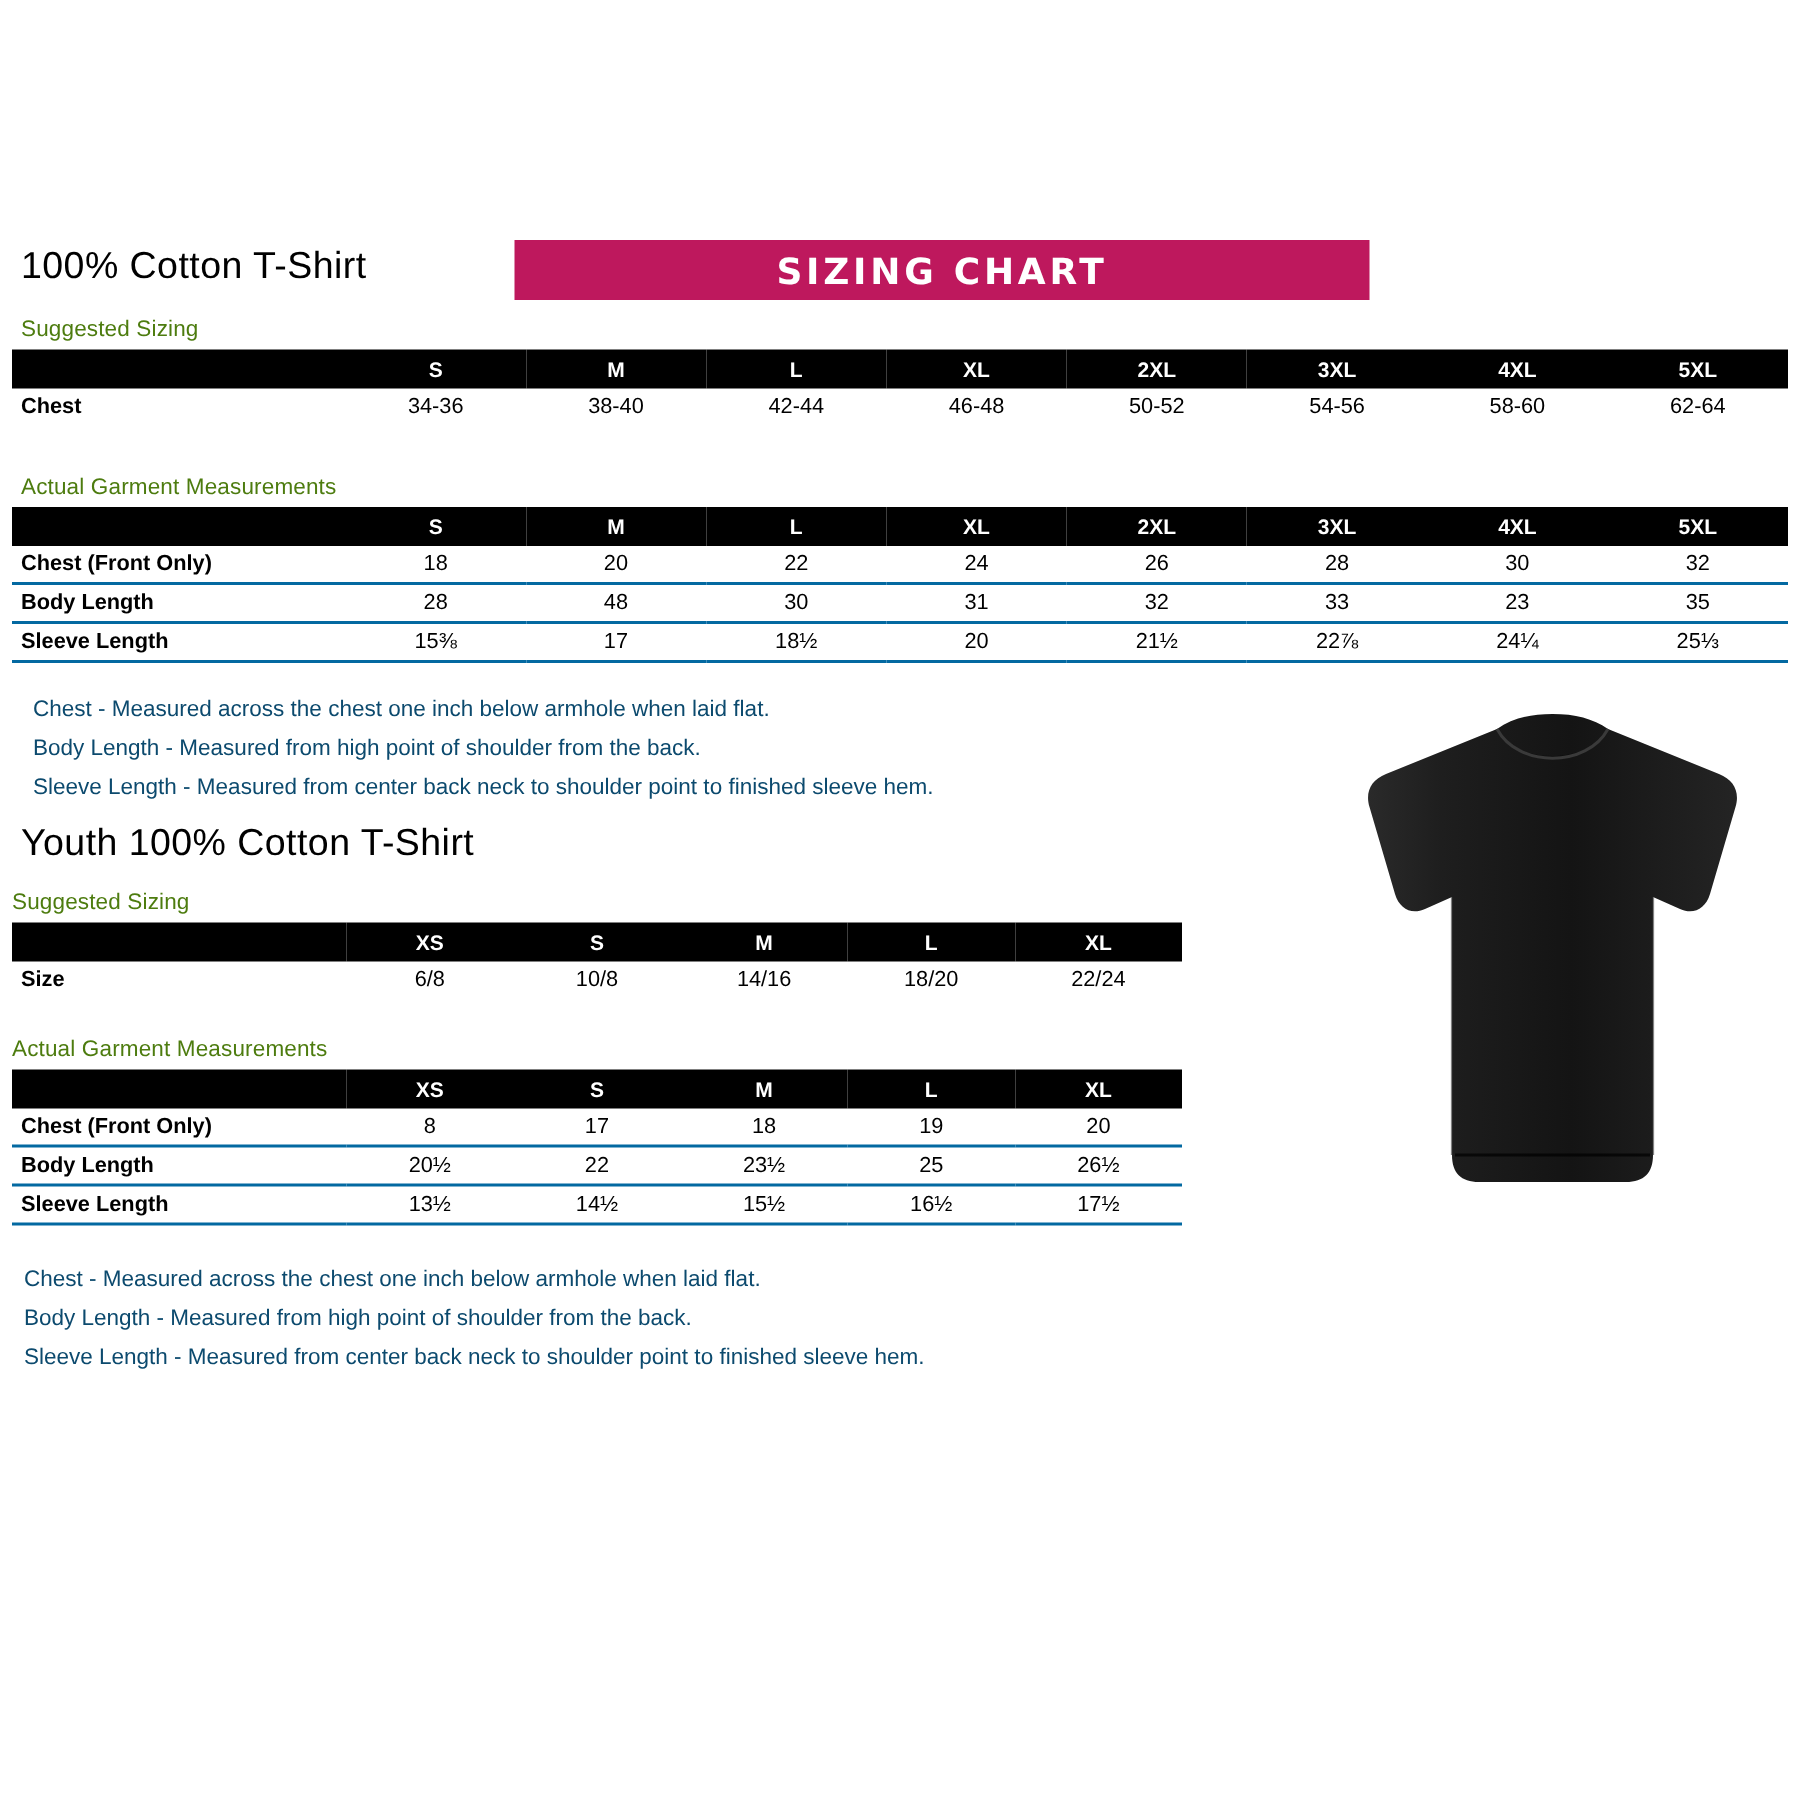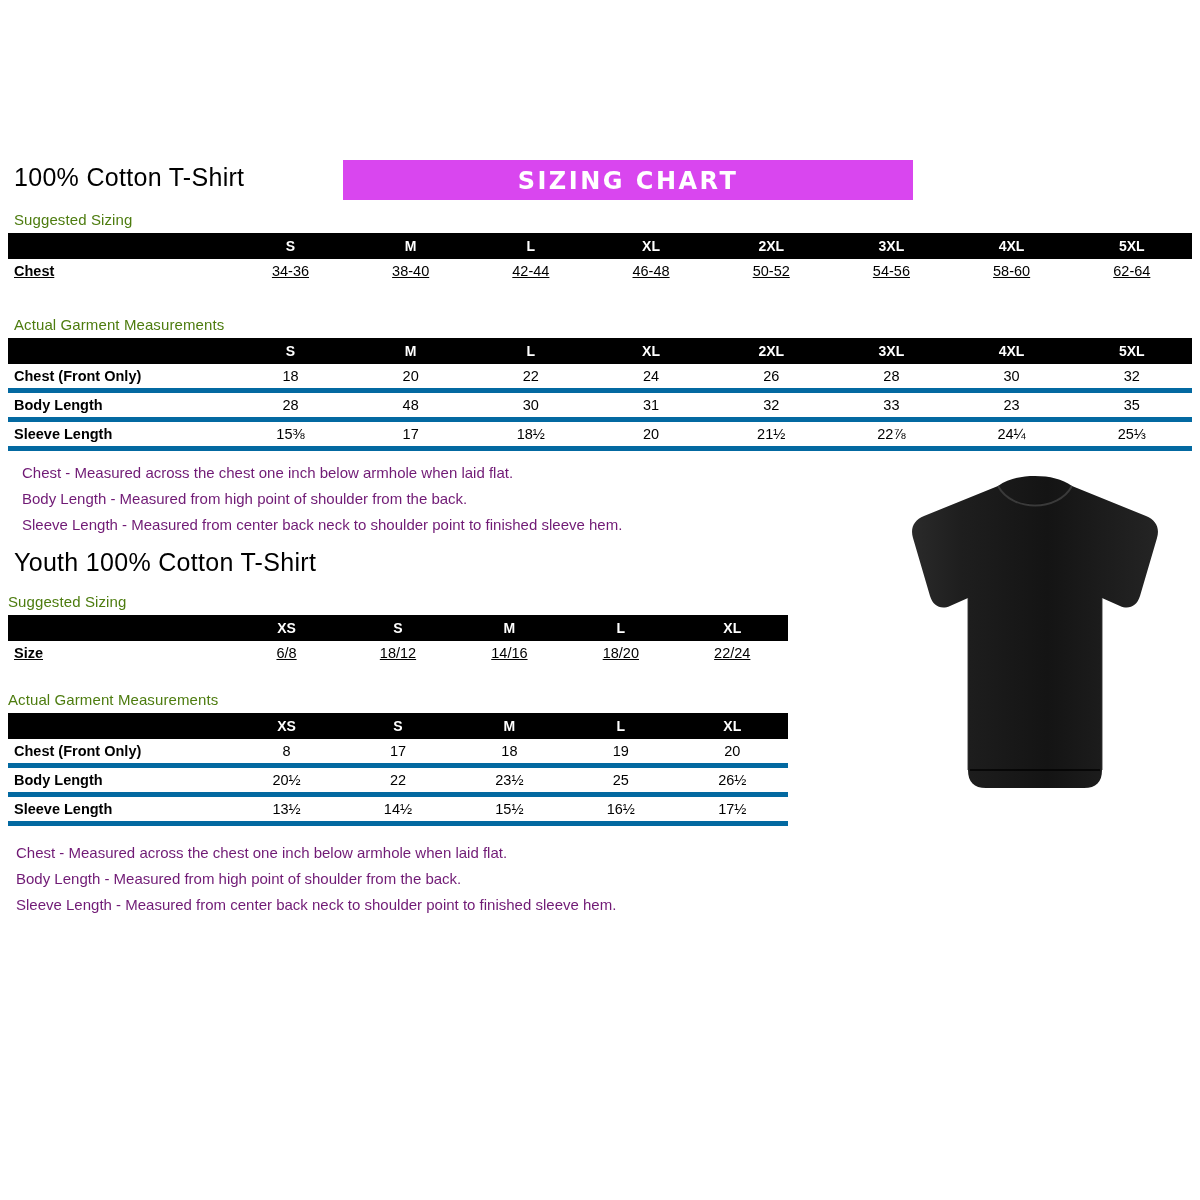--- a/index.html
+++ b/index.html
@@ -38,21 +38,21 @@
     font-weight: 400;
     letter-spacing: 0.3px;
     white-space: nowrap;
   }
   .sizing-chart-banner {
     position: absolute;
     left: 335px;
     top: 0px;
     width: 570px;
     height: 40px;
-    background: #d946ef;
+    background: #be185d;
   }
   .sizing-chart-banner span {
     position: absolute;
     left: 0; right: 0;
     top: 7px;
     text-align: center;
     color: #ffffff;
     font-size: 24px;
     font-weight: 700;
     letter-spacing: 2.5px;
@@ -93,25 +93,24 @@
   table.sz thead th.lead {
     background: #000000;
   }
   table.sz tbody td.lead {
     text-align: left;
     padding-left: 6px;
     font-weight: 700;
     font-size: 14.5px;
   }
   table.sz tbody tr td {
-    border-bottom: 5px solid #0369a1;
+    border-bottom: 2px solid #0369a1;
   }
   table.sz.noline tbody tr td {
     border-bottom: none;
-    text-decoration: underline;
   }
 
   
   #adult-suggested { left: 8px; top: 233px; width: 1184px; }
   #adult-suggested col.c0 { width: 222px; }
   #adult-suggested col.cx { width: 120px; }
 
   
   #adult-garment { left: 8px; top: 338px; width: 1184px; }
   #adult-garment col.c0 { width: 222px; }
@@ -123,21 +122,21 @@
   #youth-suggested col.cx { width: 111px; }
 
   
   #youth-garment { left: 8px; top: 713px; width: 780px; }
   #youth-garment col.c0 { width: 222px; }
   #youth-garment col.cx { width: 111px; }
 
   .notes {
     position: absolute;
     font-size: 15px;
-    color: #701a75;
+    color: #0c4a6e;
     line-height: 26px;
     white-space: nowrap;
   }
   .notes div { white-space: nowrap; }
 
   .title-youth {
     position: absolute;
     left: 14px;
     top: 548px;
     font-size: 25px;
@@ -301,21 +300,21 @@
         <th>S</th>
         <th>M</th>
         <th>L</th>
         <th>XL</th>
       </tr>
     </thead>
     <tbody>
       <tr>
         <td class="lead">Size</td>
         <td>6/8</td>
-        <td>18/12</td>
+        <td>10/8</td>
         <td>14/16</td>
         <td>18/20</td>
         <td>22/24</td>
       </tr>
     </tbody>
   </table>
 
   <div class="sub-label" style="left:8px; top:691px;">Actual Garment Measurements</div>
 
   <table class="sz" id="youth-garment">

